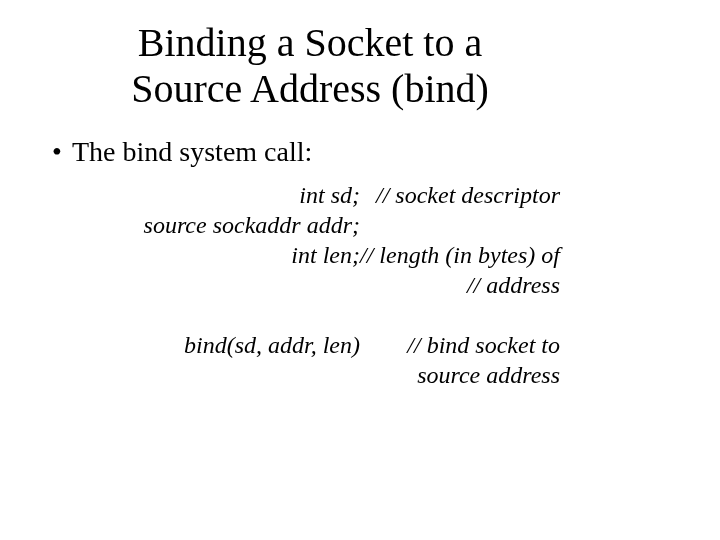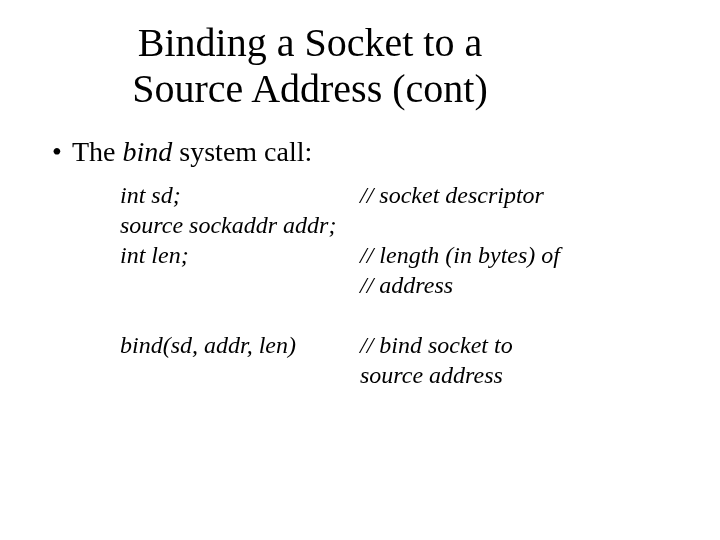--- a/index.html
+++ b/index.html
@@ -27,27 +27,28 @@
   }
   .bullet {
     font-size: 28px;
     margin: 0 0 12px 0;
     padding-left: 12px;
   }
   .bullet .dot {
     display: inline-block;
     width: 20px;
   }
-  .italic { font-style: italic; }
+  .italic { }
   .code-block {
     margin-left: 80px;
     margin-right: 20px;
     font-size: 24px;
     font-style: italic;
     line-height: 1.25;
+    text-align: right;
   }
   .row {
     display: flex;
   }
   .col-left {
     width: 240px;
     flex: 0 0 240px;
   }
   .col-right {
     flex: 1;
@@ -56,21 +57,21 @@
     height: 30px;
   }
 </style>
 </head>
 <body>
 
 <div class="slide">
 
   <h1 class="title">
     <span>Binding a Socket to a</span><br>
-    <span>Source Address (cont)</span>
+    <span>Source Address (bind)</span>
   </h1>
 
   <p class="bullet">
     <span class="dot">•</span><span>The </span><span class="italic">bind</span><span> system call:</span>
   </p>
 
   <div class="code-block">
 
     <div class="row">
       <div class="col-left">int sd;</div>

